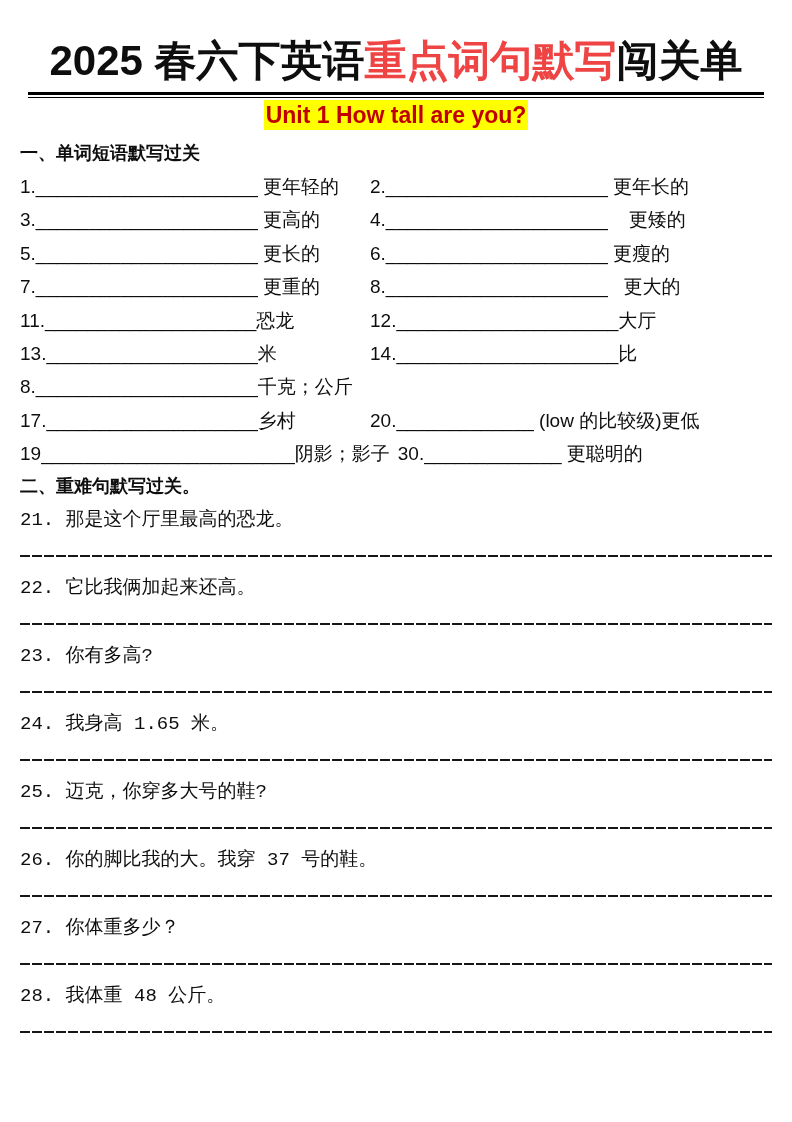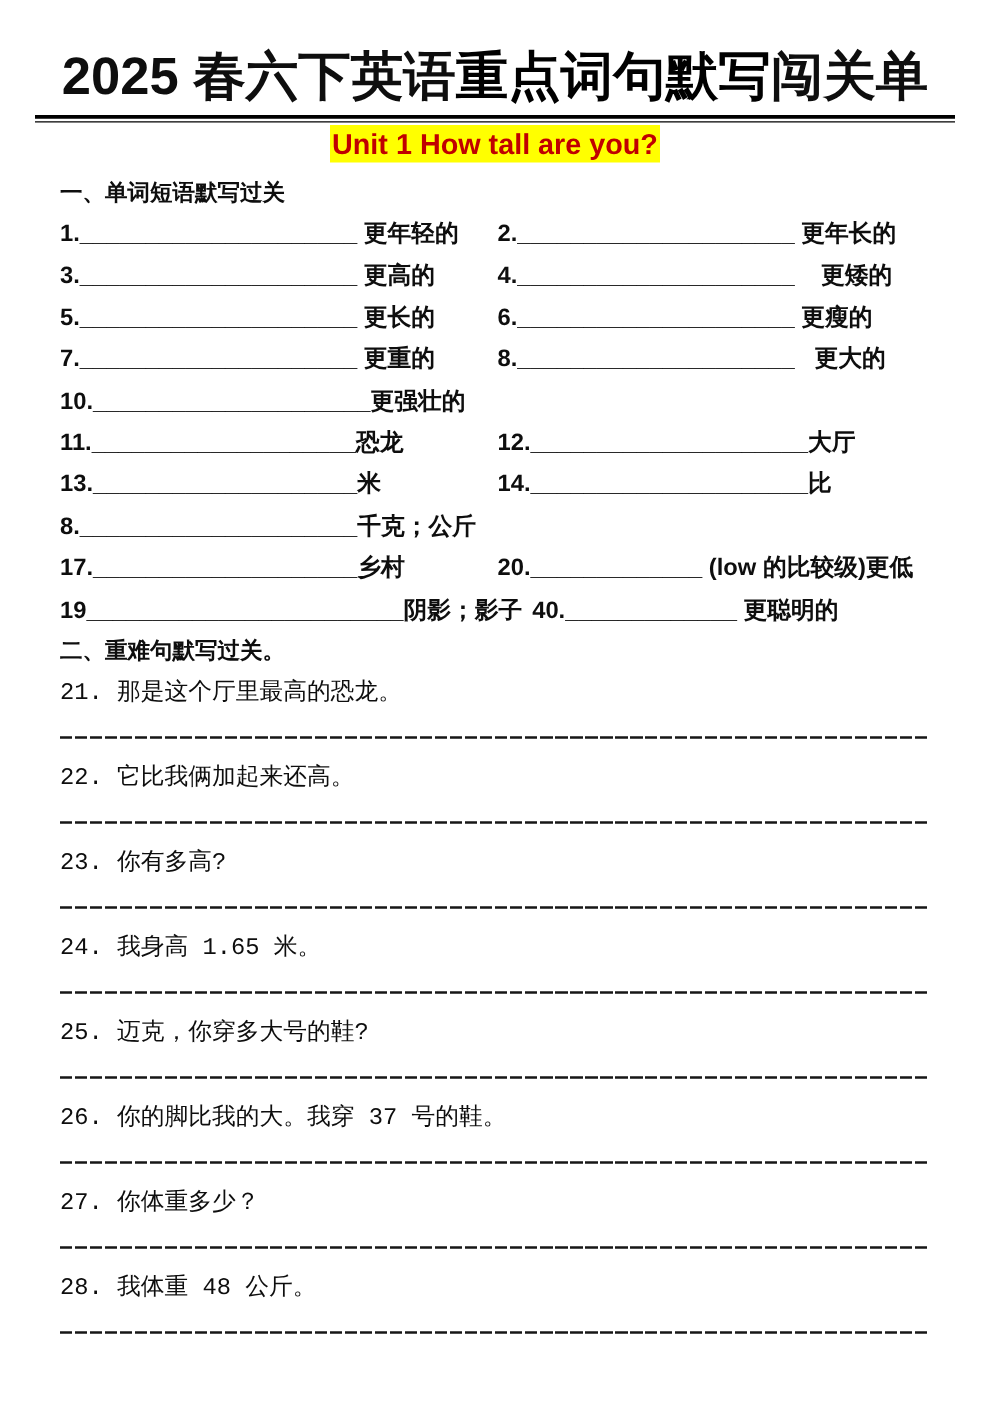--- a/index.html
+++ b/index.html
@@ -15,51 +15,51 @@
   }
   .doc-title {
     margin-top: 36px;
     text-align: center;
     font-size: 42px;
     line-height: 50px;
     font-weight: 800;
     letter-spacing: 0px;
     white-space: nowrap;
   }
-  .doc-title .accent { color: #000000; }
+  .doc-title .accent { color: #ef4444; }
   .double-rule {
     margin: 6px 28px 0 28px;
     height: 2px;
     border-top: 3px solid #000000;
     border-bottom: 1px solid #000000;
   }
   .subtitle-row {
     margin-top: 2px;
     text-align: center;
     line-height: 30px;
   }
   .unit-highlight {
     display: inline-block;
     background: #FFFF00;
     color: #C00000;
     font-size: 23px;
     font-weight: 700;
     line-height: 30px;
     padding: 0 2px;
   }
-  .content { padding: 0 48px; }
+  .content { padding: 0 20px; }
   .sec-heading {
     margin-top: 7px;
     font-size: 18px;
     line-height: 26px;
     font-weight: 700;
     white-space: pre;
   }
   .sec-heading.second { margin-top: 2px; }
-  .word-rows { margin-top: 4px; font-weight: bold; }
+  .word-rows { margin-top: 4px; }
   .w-row {
     display: flex;
     line-height: 33.4px;
     font-size: 19px;
     white-space: pre;
   }
   .w-item { white-space: pre; }
   .w-left { flex: 0 0 350px; }
   .w-row.last .w-left { flex: 0 0 auto; margin-right: 8px; }
   .s2-blocks { margin-top: 8px; }
@@ -103,36 +103,36 @@
       <div class="w-row">
         <span class="w-item w-left">3._____________________ 更高的</span><span class="w-item">4._____________________    更矮的</span>
       </div>
       <div class="w-row">
         <span class="w-item w-left">5._____________________ 更长的</span><span class="w-item">6._____________________ 更瘦的</span>
       </div>
       <div class="w-row">
         <span class="w-item w-left">7._____________________ 更重的</span><span class="w-item">8._____________________   更大的</span>
       </div>
       <div class="w-row">
-        <span class="w-item">10._____________________更强壮的</span>
+        
       </div>
       <div class="w-row">
         <span class="w-item w-left">11.____________________恐龙</span><span class="w-item">12._____________________大厅</span>
       </div>
       <div class="w-row">
         <span class="w-item w-left">13.____________________米</span><span class="w-item">14._____________________比</span>
       </div>
       <div class="w-row">
         <span class="w-item">8._____________________千克；公斤</span>
       </div>
       <div class="w-row">
         <span class="w-item w-left">17.____________________乡村</span><span class="w-item">20._____________ (low 的比较级)更低</span>
       </div>
       <div class="w-row last">
-        <span class="w-item w-left">19________________________阴影；影子</span><span class="w-item">40._____________ 更聪明的</span>
+        <span class="w-item w-left">19________________________阴影；影子</span><span class="w-item">30._____________ 更聪明的</span>
       </div>
     </div>
 
     <div class="sec-heading second">二、重难句默写过关。</div>
 
     <div class="s2-blocks">
       <div class="s2-block">
         <div class="sentence">21. 那是这个厅里最高的恐龙。</div>
         <div class="answer-line"></div>
       </div>

